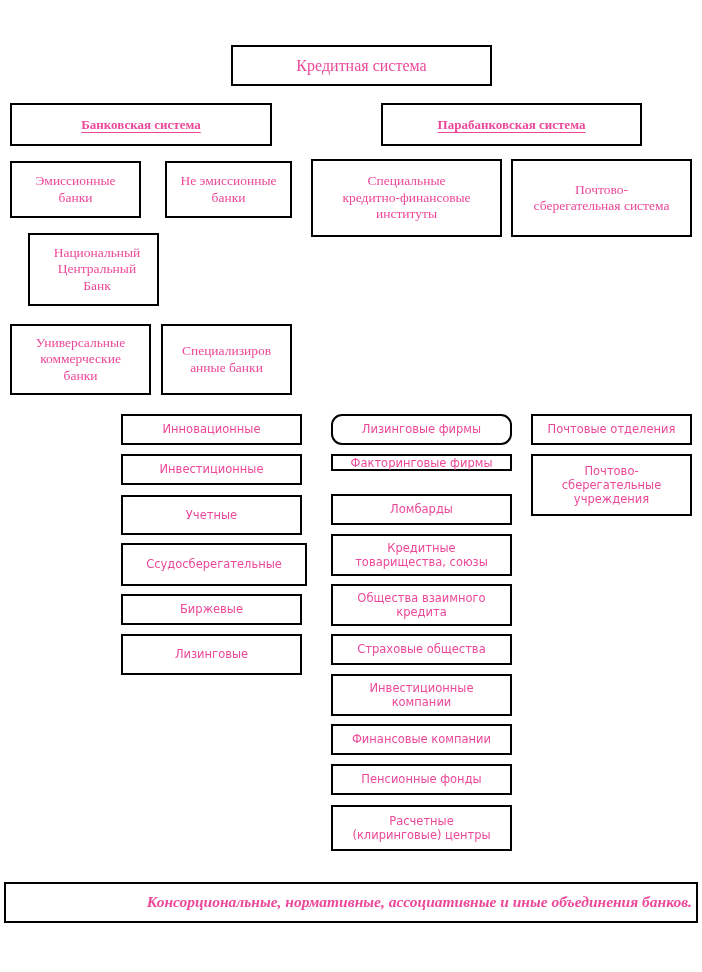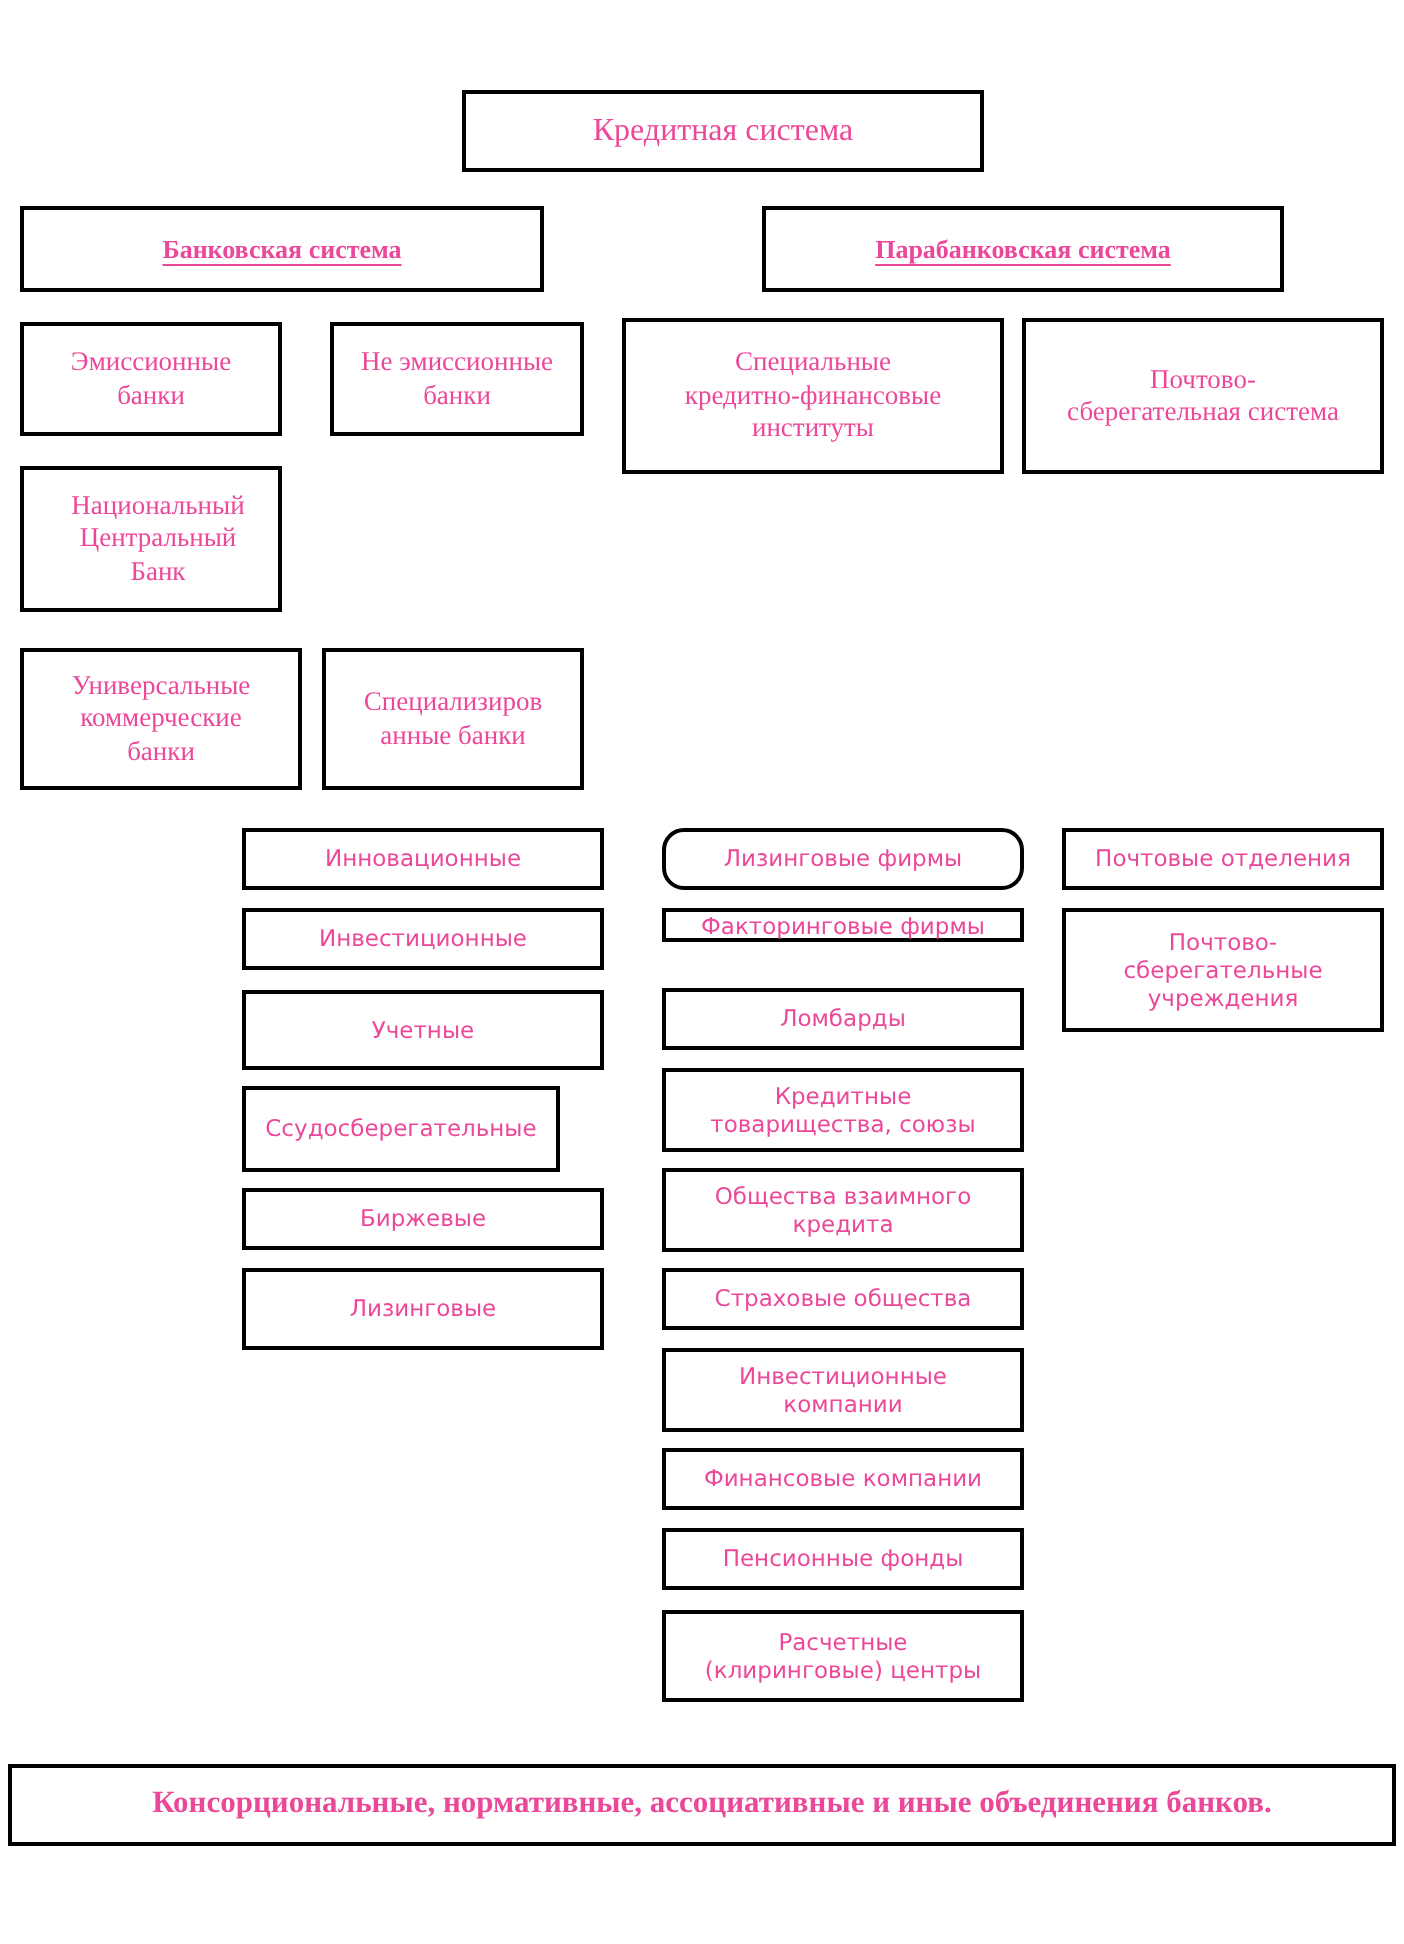--- a/index.html
+++ b/index.html
@@ -52,23 +52,24 @@
   }
   .tier-box {
     font-size: 13.5px;
   }
   .leaf-box {
     font-size: 11.5px;
   }
   .wide-box {
     font-size: 15.5px;
     font-weight: bold;
-    justify-content: center;
+    justify-content: flex-end;
     padding-left: 14px;
     text-align: left;
+    font-style: italic;
   }
   .footer-box {
     font-size: 15px;
     font-weight: bold;
   }
 </style>
 </head>
 <body>
 
 <div id="diagram">
@@ -95,21 +96,21 @@
   <div class="box serif tier-box" style="left:311px; top:116px; width:191px; height:78px;">
     <span>Специальные
 кредитно-финансовые
 институты</span>
   </div>
   <div class="box serif tier-box" style="left:511px; top:116px; width:181px; height:78px;">
     <span>Почтово-
 сберегательная система</span>
   </div>
 
-  <div class="box serif tier-box" style="left:10px; top:190px; width:131px; height:73px;padding-left:11px;">
+  <div class="box serif tier-box" style="left:28px; top:190px; width:131px; height:73px;padding-left:11px;">
     <span>Национальный
 Центральный
 Банк</span>
   </div>
 
   <div class="box serif tier-box" style="left:10px; top:281px; width:141px; height:71px;">
     <span>Универсальные
 коммерческие
 банки</span>
   </div>
@@ -120,21 +121,21 @@
 
   <div class="box sans leaf-box" style="left:121px; top:371px; width:181px; height:31px;">
     <span>Инновационные</span>
   </div>
   <div class="box sans leaf-box" style="left:121px; top:411px; width:181px; height:31px;">
     <span>Инвестиционные</span>
   </div>
   <div class="box sans leaf-box" style="left:121px; top:452px; width:181px; height:40px;">
     <span>Учетные</span>
   </div>
-  <div class="box sans leaf-box" style="left:121px; top:500px; width:159px; height:43px;">
+  <div class="box sans leaf-box" style="left:121px; top:500px; width:186px; height:43px;">
     <span>Ссудосберегательные</span>
   </div>
   <div class="box sans leaf-box" style="left:121px; top:551px; width:181px; height:31px;">
     <span>Биржевые</span>
   </div>
   <div class="box sans leaf-box" style="left:121px; top:591px; width:181px; height:41px;">
     <span>Лизинговые</span>
   </div>
 
   <div class="box sans leaf-box" style="left:331px; top:371px; width:181px; height:31px;border-radius:11px;">

